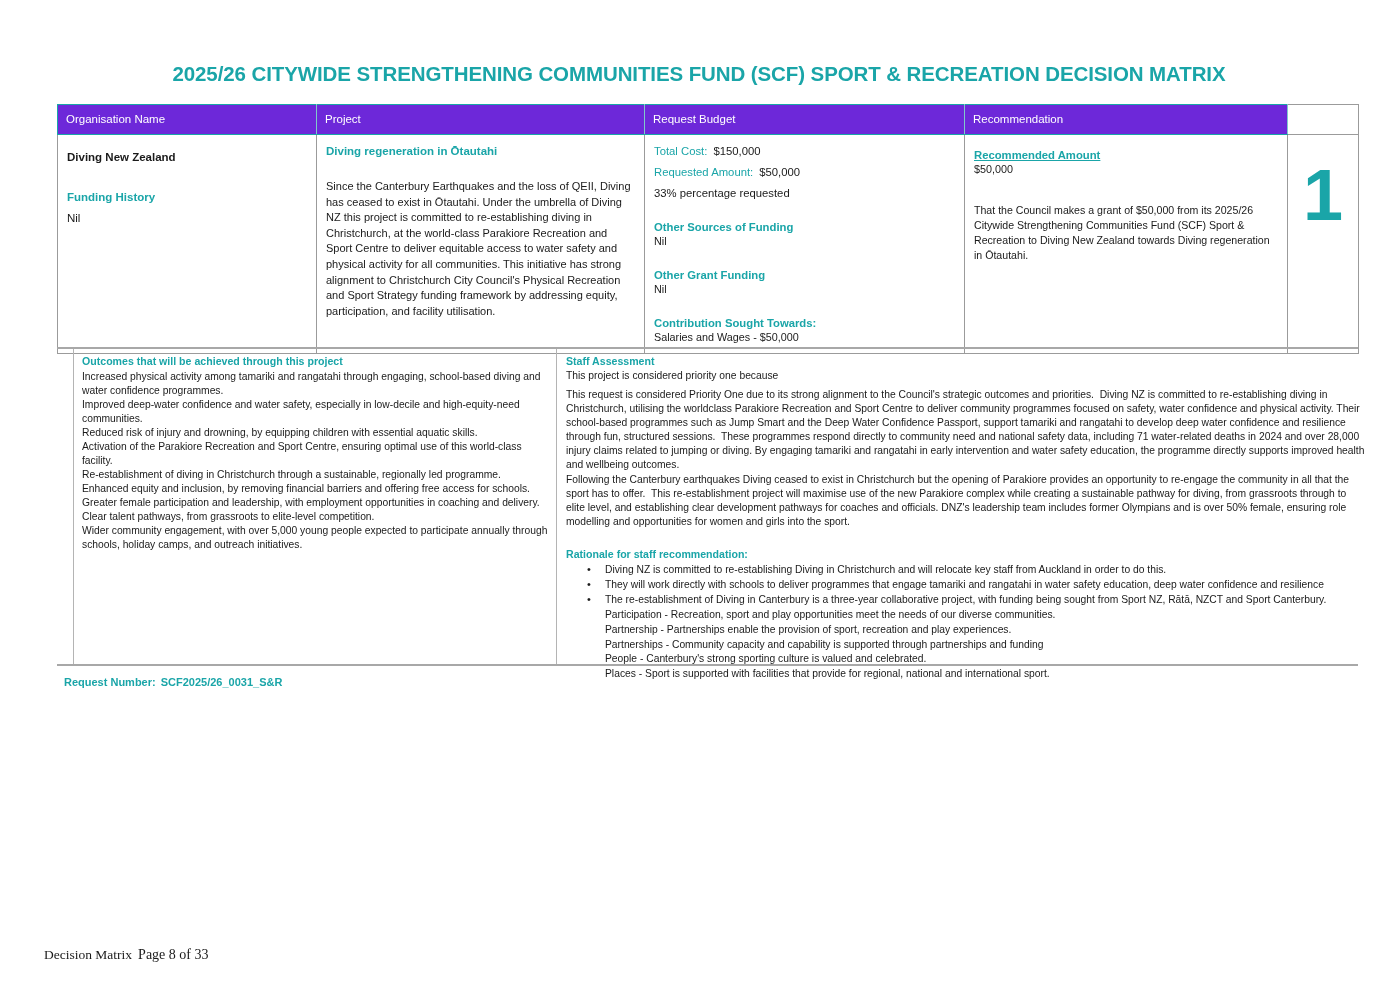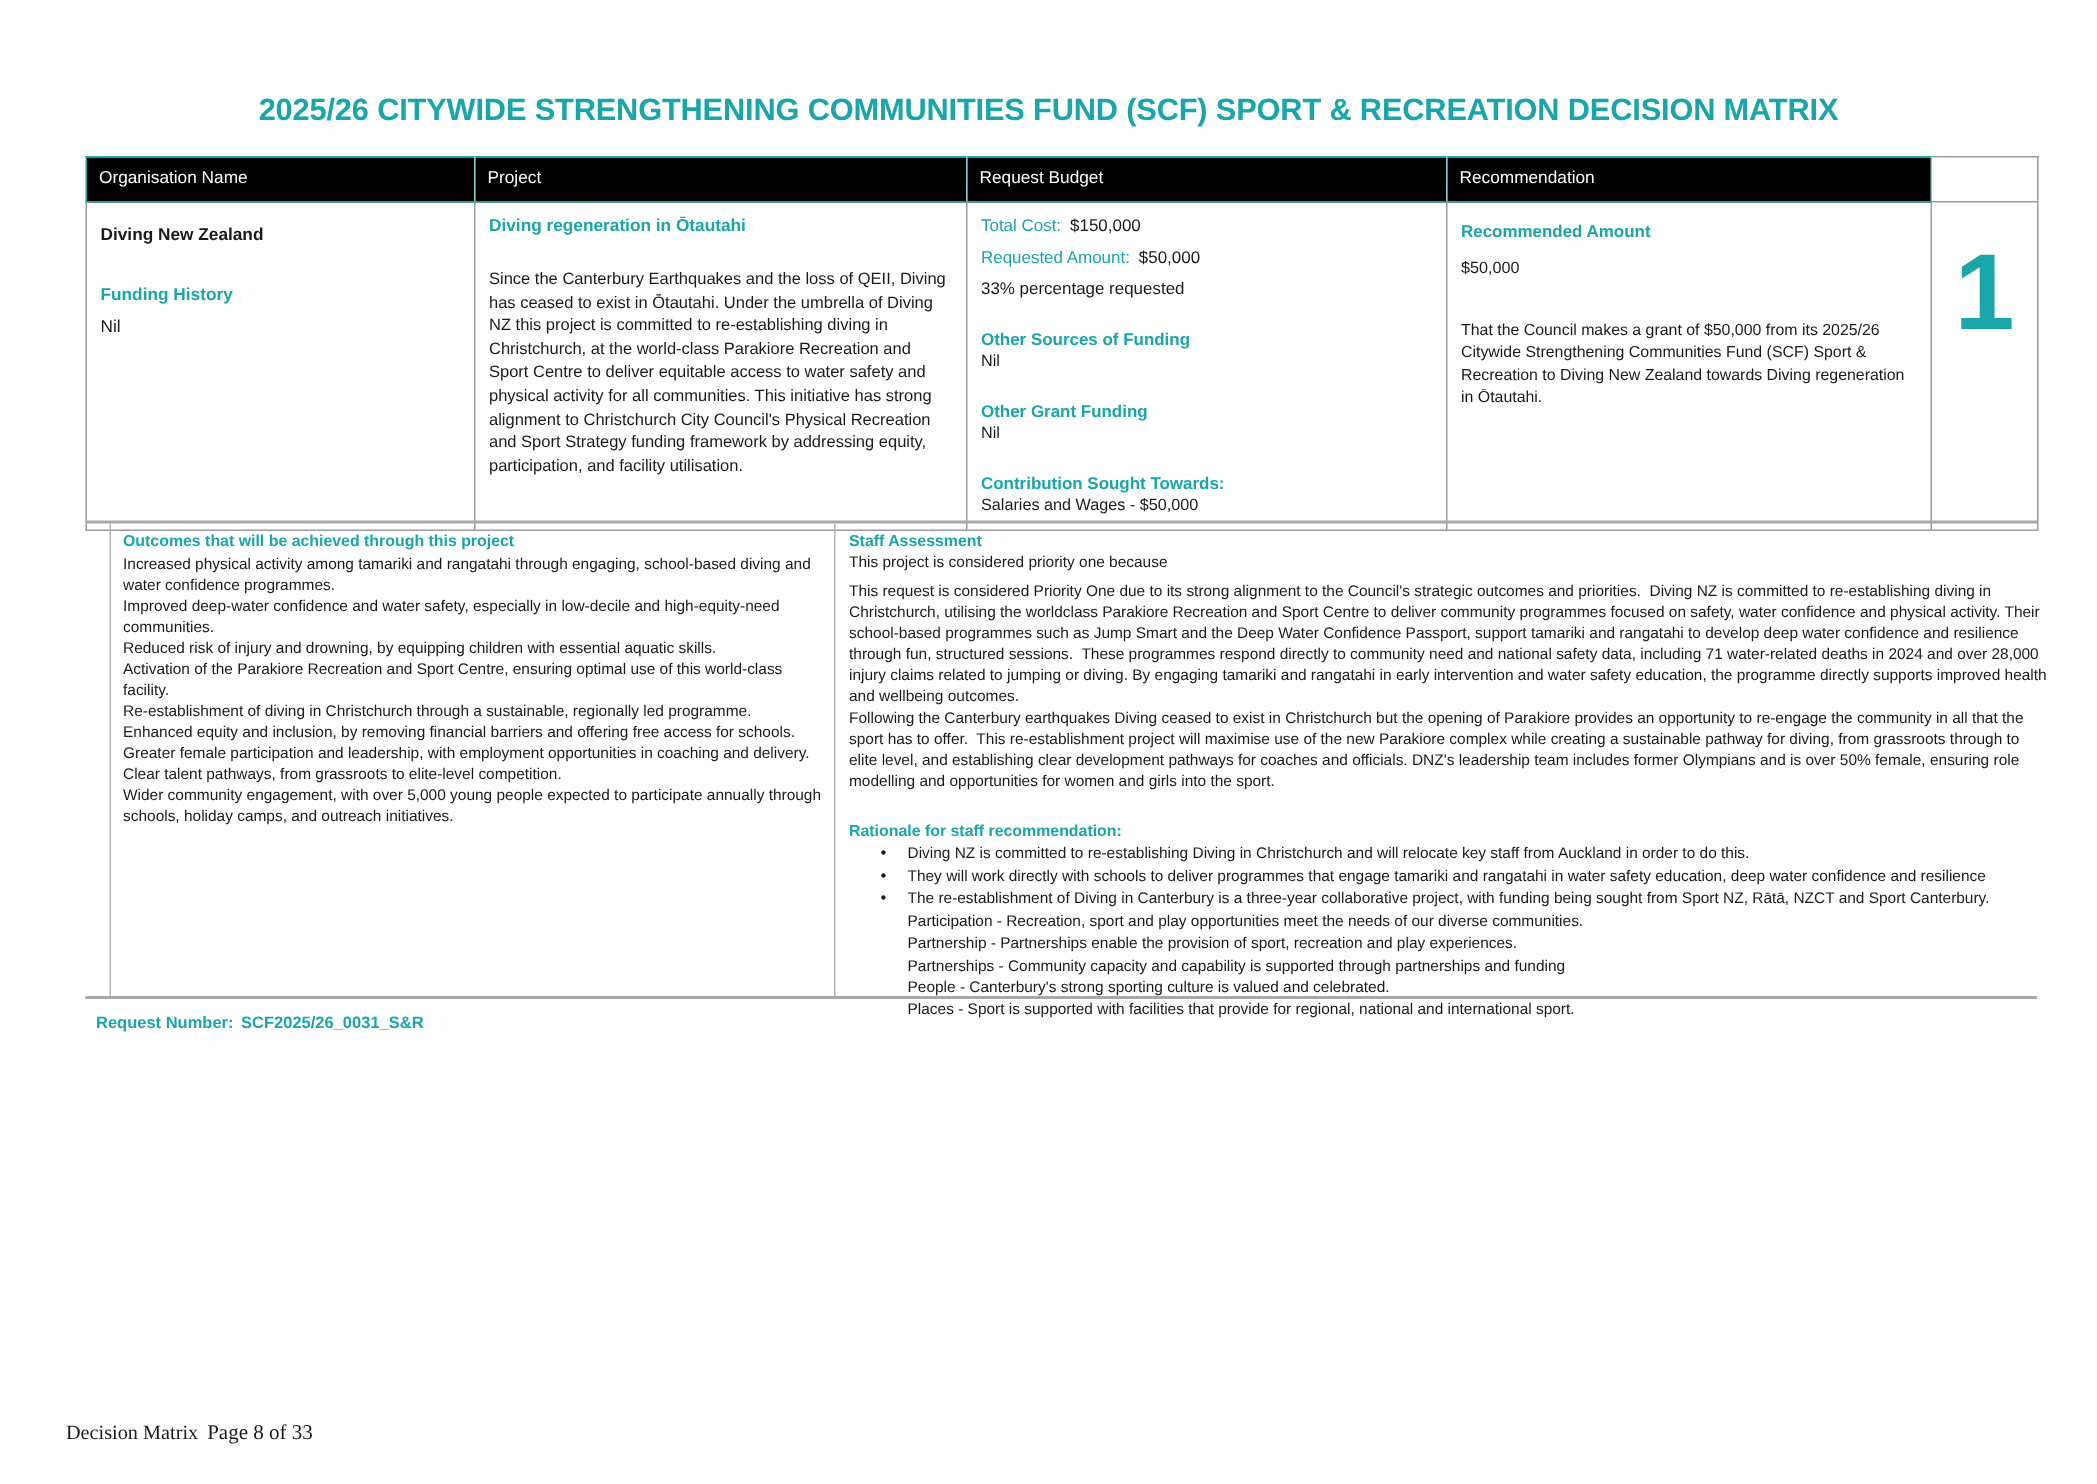--- a/index.html
+++ b/index.html
@@ -44,21 +44,21 @@
     width: 1301px;
     border-collapse: collapse;
     table-layout: fixed;
   }
   .matrix th, .matrix td {
     border: 1px solid #9b9b9b;
     vertical-align: top;
     padding: 0;
   }
   .matrix thead th {
-    background: #000000;
+    background: #6d28d9;
     color: #ffffff;
     font-size: 11.5px;
     font-weight: normal;
     text-align: left;
     padding: 8px 8px 9px 8px;
     height: 28px;
     border: 1px solid #1aa5a8;
     border-right: 1px solid #7fc9ca;
   }
   .matrix thead th.blank-head {
@@ -124,21 +124,22 @@
   .budget-sub-val {
     font-size: 10.8px;
     margin: 2px 0 0 0;
     color: #1a1a1a;
   }
 
   .rec-label {
     font-size: 11.3px;
     font-weight: bold;
     color: #1aa5a8;
-    margin: 4px 0 12px 0;
+    margin: 4px 0 2px 0;
+    text-decoration: underline;
   }
   .rec-amount {
     font-size: 10.8px;
     margin: 2px 0 0 0;
   }
   .rec-body {
     font-size: 10.6px;
     line-height: 1.42;
     margin: 28px 0 0 0;
   }

